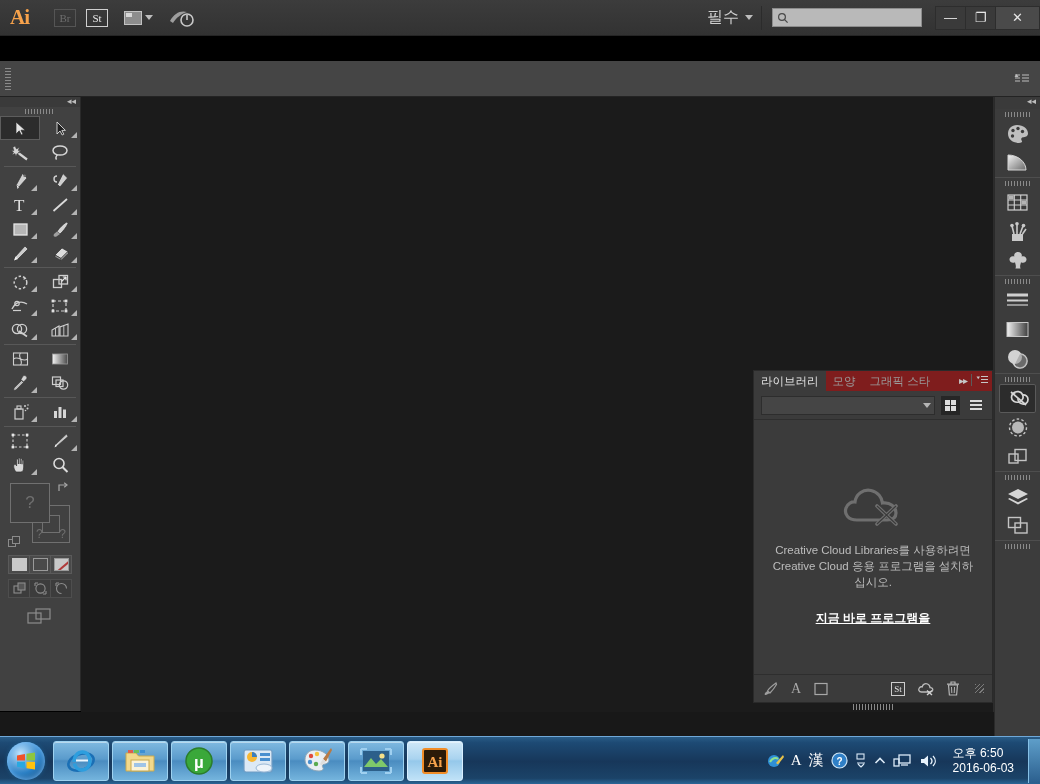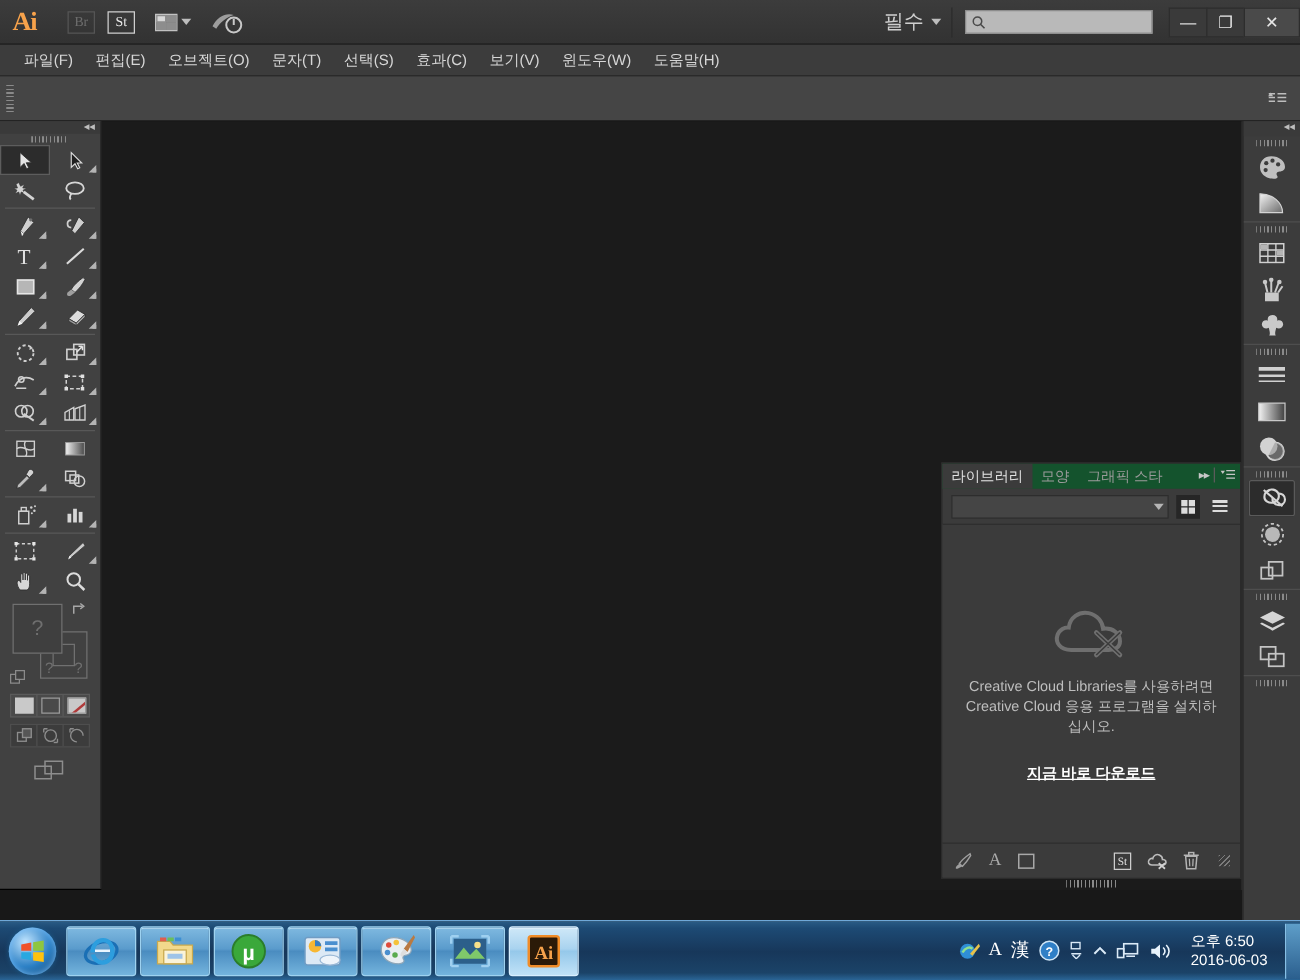--- a/index.html
+++ b/index.html
@@ -140,21 +140,21 @@
   .drawmodes > div { flex: 1; display: flex; align-items: center; justify-content: center;
     border-right: 1px solid #4e4e4e; }
   .drawmodes > div:last-child { border-right: 0; }
   .screenmode { margin-top: 8px; display: flex; justify-content: center; }
 
   
   .libpanel {
     position: absolute; left: 753px; top: 370px; width: 240px; height: 333px;
     background: #3b3b3b; border: 1px solid #2a2a2a;
   }
-  .lib-tabs { height: 20px; background: #14532d; display: flex; align-items: flex-end;
+  .lib-tabs { height: 20px; background: #7f1d1d; display: flex; align-items: flex-end;
     position: relative; }
   .lib-tab { height: 20px; padding: 0 7px; display: flex; align-items: center;
     font-size: 11.5px; color: #9a9a9a; }
   .lib-tab.active { background: #3b3b3b; color: #e2e2e2; }
   .lib-tabs-right { position: absolute; right: 3px; top: 3px; display: flex;
     align-items: center; gap: 4px; }
   .dbl-arrow { color: #c6c6c6; font-size: 10px; letter-spacing: -1px; }
   .vbar { width: 1px; height: 12px; background: #5b5b5b; }
   .pm-icon { width: 13px; height: 10px; position: relative; }
 
@@ -283,31 +283,20 @@
       </span>
       <span></span>
     </div>
     <div class="wincontrols">
       <div class="wincontrol">—</div>
       <div class="wincontrol">❐</div>
       <div class="wincontrol close">✕</div>
     </div>
   </div>
 
-  <div class="menubar">
-    <div class="menuitem">파일(F)</div>
-    <div class="menuitem">편집(E)</div>
-    <div class="menuitem">오브젝트(O)</div>
-    <div class="menuitem">문자(T)</div>
-    <div class="menuitem">선택(S)</div>
-    <div class="menuitem">효과(C)</div>
-    <div class="menuitem">보기(V)</div>
-    <div class="menuitem">윈도우(W)</div>
-    <div class="menuitem">도움말(H)</div>
-  </div>
 
   <div class="controlbar">
     <div class="gripdots"></div>
     <div class="spacer"></div>
     <div class="panelmenu-ic">
       <svg width="16" height="12" viewBox="0 0 16 12">
         <path d="M1 2 L6 2 M1 5 L6 5 M1 8 L6 8" stroke="#bdbdbd" stroke-width="1.2"></path>
         <path d="M8 2 L15 2 M8 5 L15 5 M8 8 L15 8" stroke="#bdbdbd" stroke-width="1.2"></path>
         <path d="M2.5 1 L4.5 4 L0.5 4 Z" fill="#bdbdbd"></path>
       </svg>
@@ -653,21 +642,21 @@
 
     <div class="lib-body">
       <div class="cloud-x">
         <svg width="64" height="46" viewBox="0 0 64 46">
           <path d="M16 38 C7 38, 3 32, 5 26 C6.5 21.5, 11 19.5, 14 20 C15 12, 22 7, 30 8.5 C37 10, 41 15.5, 41.5 21 C49 20, 55 24.5, 55 31 C55 36, 51 38, 46 38 Z" fill="none" stroke="#6f6f6f" stroke-width="3.2"></path>
           <path d="M36 24 L55 42 M55 24 L36 42" stroke="#6f6f6f" stroke-width="3.6" stroke-linecap="round"></path>
           <path d="M36 24 L55 42 M55 24 L36 42" stroke="#3b3b3b" stroke-width="1.2"></path>
         </svg>
       </div>
       <div class="lib-msg">Creative Cloud Libraries를 사용하려면 Creative Cloud 응용 프로그램을 설치하십시오.</div>
-      <div class="lib-link">지금 바로 다운로드</div>
+      <div class="lib-link">지금 바로 프로그램을</div>
     </div>
 
     <div class="lib-foot">
       <div class="left">
         <span>
           <svg width="16" height="14" viewBox="0 0 16 14">
             <path d="M14 1 C10.5 3.5, 7 6.5, 5.5 9 L8 11 C10.5 8.5, 13 5, 14.5 2.5 Z" fill="none" stroke="#9e9e9e" stroke-width="1.2"></path>
             <path d="M5.5 9 L8 11 L4 13 C2 13.5, 2.5 11.5, 3.5 10.5 Z" fill="#9e9e9e"></path>
           </svg>
         </span>

